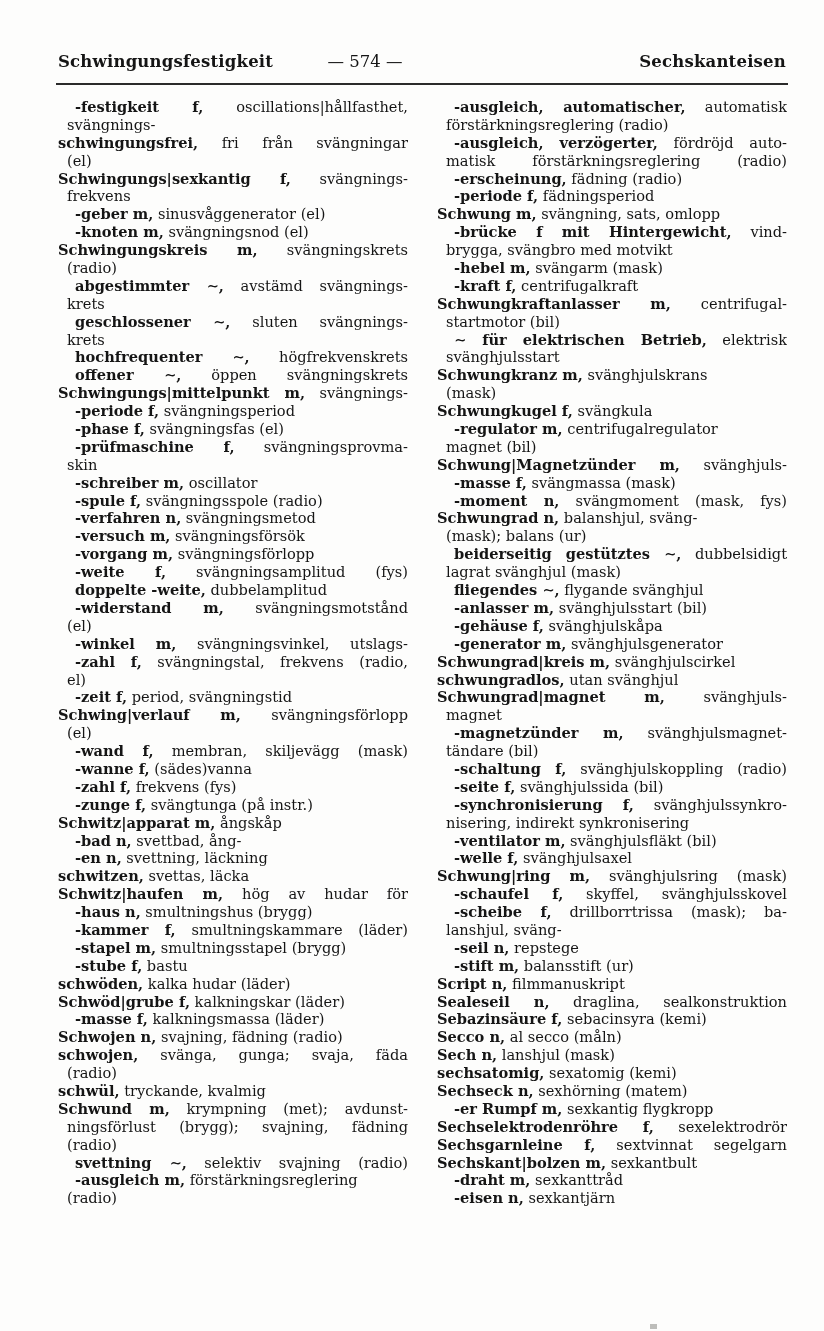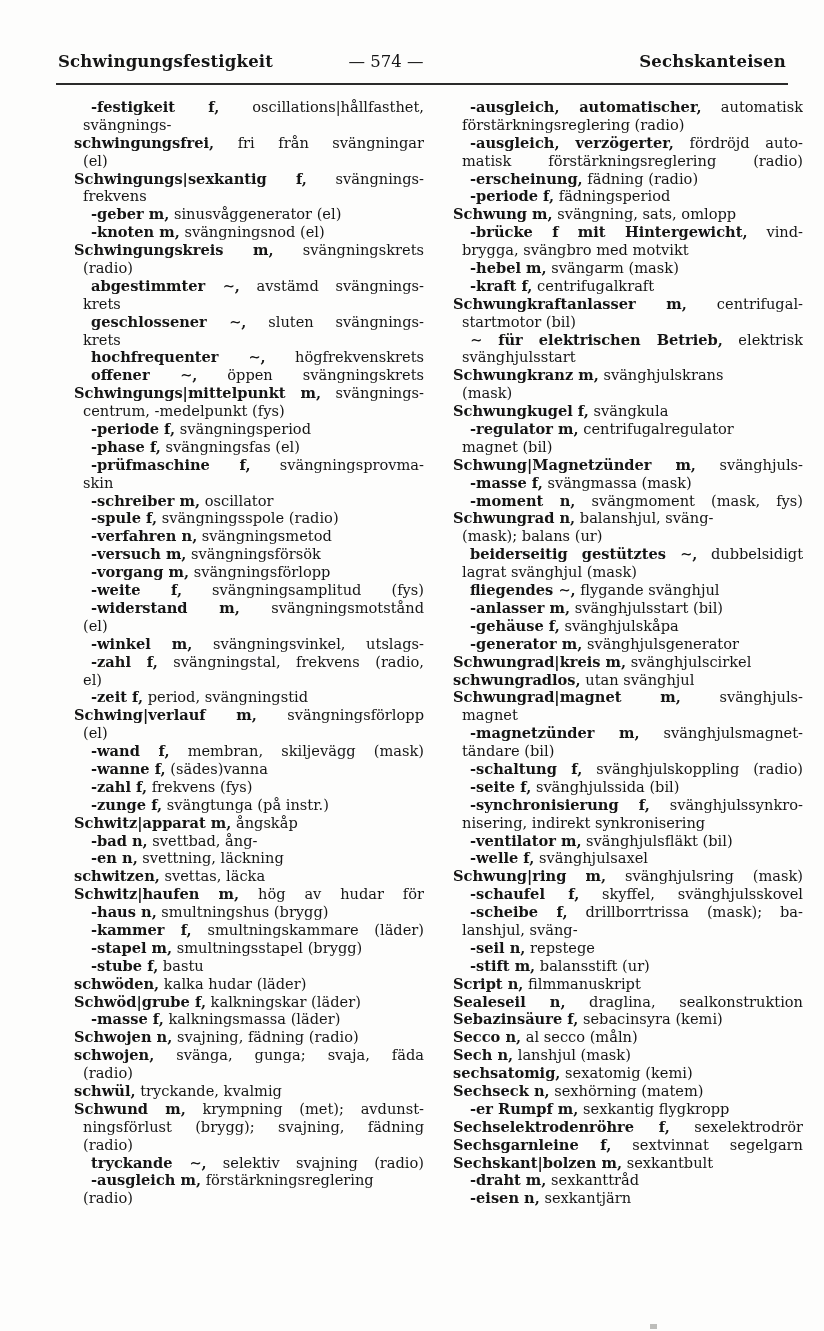--- a/index.html
+++ b/index.html
@@ -16,33 +16,33 @@
     position: relative;
     padding: 52px 38px 0 58px;
     height: 24px;
     font-size: 16.5px;
     display: flex;
     justify-content: space-between;
   }
   .running-header .kw { font-weight: bold; letter-spacing: 0.2px; }
   .running-header .pageno {
     position: absolute;
-    left: 386px;
+    left: 365px;
     transform: translateX(-50%);
     font-weight: normal;
   }
   .rule {
     margin: 7px 36px 0 56px;
     border-top: 2px solid #2a2a2a;
     height: 0;
   }
   .columns {
     display: flex;
     gap: 29px;
-    padding-left: 74px;
+    padding-left: 58px;
     margin-top: 13px;
   }
   .col { width: 350px; flex: none; }
   .line {
     height: 17.9px;
     line-height: 17.9px;
     font-size: 14.6px;
     white-space: nowrap;
   }
   .line.j {
@@ -86,31 +86,31 @@
         <div class="line i2"><span class="hw">-knoten m,</span><span class="tr"> svängningsnod (el)</span></div>
         <div class="line i0 j"><span class="hw">Schwingungskreis m,</span><span class="tr"> svängningskrets</span></div>
         <div class="line i1"><span class="tr">(radio)</span></div>
         <div class="line i2 j"><span class="hw">abgestimmter ∼,</span><span class="tr"> avstämd svängnings-</span></div>
         <div class="line i1"><span class="tr">krets</span></div>
         <div class="line i2 j"><span class="hw">geschlossener ∼,</span><span class="tr"> sluten svängnings-</span></div>
         <div class="line i1"><span class="tr">krets</span></div>
         <div class="line i2 j"><span class="hw">hochfrequenter ∼,</span><span class="tr"> högfrekvenskrets</span></div>
         <div class="line i2 j"><span class="hw">offener ∼,</span><span class="tr"> öppen svängningskrets</span></div>
         <div class="line i0 j"><span class="hw">Schwingungs|mittelpunkt m,</span><span class="tr"> svängnings-</span></div>
-        <div class="line i1"><span class="tr">centrum, -medelpunkt (fys)</span></div>
         <div class="line i2"><span class="hw">-periode f,</span><span class="tr"> svängningsperiod</span></div>
         <div class="line i2"><span class="hw">-phase f,</span><span class="tr"> svängningsfas (el)</span></div>
         <div class="line i2 j"><span class="hw">-prüfmaschine f,</span><span class="tr"> svängningsprovma-</span></div>
         <div class="line i1"><span class="tr">skin</span></div>
         <div class="line i2"><span class="hw">-schreiber m,</span><span class="tr"> oscillator</span></div>
         <div class="line i2"><span class="hw">-spule f,</span><span class="tr"> svängningsspole (radio)</span></div>
         <div class="line i2"><span class="hw">-verfahren n,</span><span class="tr"> svängningsmetod</span></div>
         <div class="line i2"><span class="hw">-versuch m,</span><span class="tr"> svängningsförsök</span></div>
         <div class="line i2"><span class="hw">-vorgang m,</span><span class="tr"> svängningsförlopp</span></div>
         <div class="line i2 j"><span class="hw">-weite f,</span><span class="tr"> svängningsamplitud (fys)</span></div>
+        <div class="line i2"><span class="hw">doppelte -weite,</span><span class="tr"> dubbelamplitud</span></div>
         <div class="line i2 j"><span class="hw">-widerstand m,</span><span class="tr"> svängningsmotstånd</span></div>
         <div class="line i1"><span class="tr">(el)</span></div>
         <div class="line i2 j"><span class="hw">-winkel m,</span><span class="tr"> svängningsvinkel, utslags-</span></div>
         <div class="line i2 j"><span class="hw">-zahl f,</span><span class="tr"> svängningstal, frekvens (radio,</span></div>
         <div class="line i1"><span class="tr">el)</span></div>
         <div class="line i2"><span class="hw">-zeit f,</span><span class="tr"> period, svängningstid</span></div>
         <div class="line i0 j"><span class="hw">Schwing|verlauf m,</span><span class="tr"> svängningsförlopp</span></div>
         <div class="line i1"><span class="tr">(el)</span></div>
         <div class="line i2 j"><span class="hw">-wand f,</span><span class="tr"> membran, skiljevägg (mask)</span></div>
         <div class="line i2"><span class="hw">-wanne f,</span><span class="tr"> (sädes)vanna</span></div>
@@ -128,21 +128,21 @@
         <div class="line i0"><span class="hw">schwöden,</span><span class="tr"> kalka hudar (läder)</span></div>
         <div class="line i0"><span class="hw">Schwöd|grube f,</span><span class="tr"> kalkningskar (läder)</span></div>
         <div class="line i2"><span class="hw">-masse f,</span><span class="tr"> kalkningsmassa (läder)</span></div>
         <div class="line i0"><span class="hw">Schwojen n,</span><span class="tr"> svajning, fädning (radio)</span></div>
         <div class="line i0 j"><span class="hw">schwojen,</span><span class="tr"> svänga, gunga; svaja, fäda</span></div>
         <div class="line i1"><span class="tr">(radio)</span></div>
         <div class="line i0"><span class="hw">schwül,</span><span class="tr"> tryckande, kvalmig</span></div>
         <div class="line i0 j"><span class="hw">Schwund m,</span><span class="tr"> krympning (met); avdunst-</span></div>
         <div class="line i1 j"><span class="tr">ningsförlust (brygg); svajning, fädning</span></div>
         <div class="line i1"><span class="tr">(radio)</span></div>
-        <div class="line i2 j"><span class="hw">tryckande ∼,</span><span class="tr"> selektiv svajning (radio)</span></div>
+        <div class="line i2 j"><span class="hw">svettning ∼,</span><span class="tr"> selektiv svajning (radio)</span></div>
         <div class="line i2"><span class="hw">-ausgleich m,</span><span class="tr"> förstärkningsreglering</span></div>
         <div class="line i1"><span class="tr">(radio)</span></div>
       </div>
     <div class="col" id="col-right">
         <div class="line i2 j"><span class="hw">-ausgleich, automatischer,</span><span class="tr"> automatisk</span></div>
         <div class="line i1"><span class="tr">förstärkningsreglering (radio)</span></div>
         <div class="line i2 j"><span class="hw">-ausgleich, verzögerter,</span><span class="tr"> fördröjd auto-</span></div>
         <div class="line i1 j"><span class="tr">matisk förstärkningsreglering (radio)</span></div>
         <div class="line i2"><span class="hw">-erscheinung,</span><span class="tr"> fädning (radio)</span></div>
         <div class="line i2"><span class="hw">-periode f,</span><span class="tr"> fädningsperiod</span></div>

